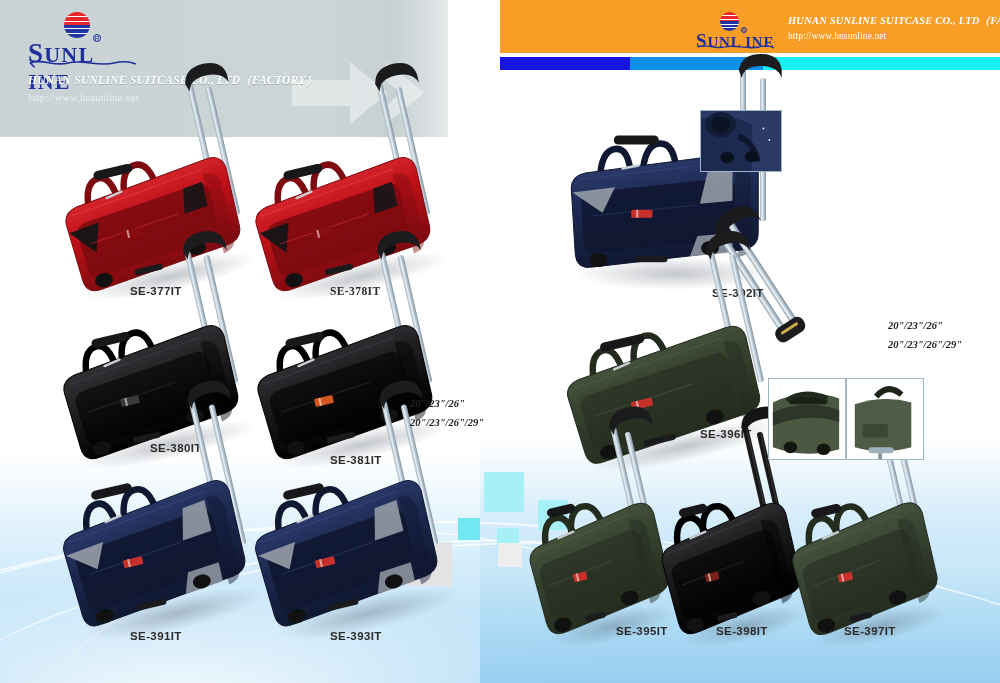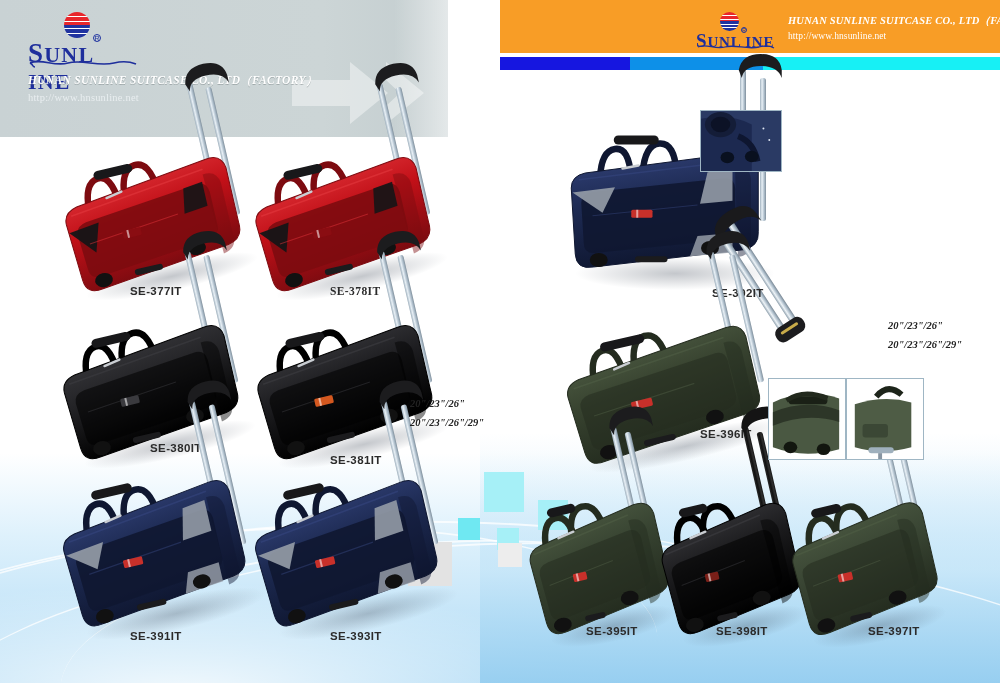--- a/index.html
+++ b/index.html
@@ -910,21 +910,21 @@
 
       <path d="M 112 36.4 q 14 -2 16 12 l 0 58.8 q 1 13 -13 15 z" fill="#242c1f" opacity=".45"></path>
 
       <ellipse cx="24.8" cy="123.2" rx="9" ry="7" fill="#111"></ellipse>
       <ellipse cx="96" cy="112" rx="9" ry="7" fill="#111"></ellipse>
 
       <rect x="48" y="119.7" width="20.8" height="6" rx="3" fill="#1b1b1d"></rect>
     </g>
   </svg>
       </div>
-      <div class="plabel" style="left: 586px; top: 625px;">SE-395IT</div>
+      <div class="plabel" style="left: 616px; top: 625px;">SE-395IT</div>
       <div class="bag" style="left: 660px; top: 492px;">
   <svg width="310" height="260" viewBox="0 0 310 260">
     <defs>
       <linearGradient id="gSE-398IT" x1="0" y1="0" x2="0.25" y2="1">
         <stop offset="0%" stop-color="#3a3a3e"></stop>
         <stop offset="45%" stop-color="#1b1b1d"></stop>
         <stop offset="100%" stop-color="#000"></stop>
       </linearGradient>
       <linearGradient id="poleSE-398IT" x1="0" y1="0" x2="1" y2="0">
         <stop offset="0%" stop-color="#2a2a2a"></stop>
@@ -1052,21 +1052,21 @@
 
       <path d="M 118.99999999999999 36.4 q 14 -2 16 12 l 0 58.8 q 1 13 -13 15 z" fill="#242c1f" opacity=".45"></path>
 
       <ellipse cx="26.35" cy="123.2" rx="9" ry="7" fill="#111"></ellipse>
       <ellipse cx="102" cy="112" rx="9" ry="7" fill="#111"></ellipse>
 
       <rect x="51" y="119.7" width="22.1" height="6" rx="3" fill="#1b1b1d"></rect>
     </g>
   </svg>
       </div>
-      <div class="plabel" style="left: 844px; top: 625px; margin-left: 24px;">SE-397IT</div>
+      <div class="plabel" style="left: 844px; top: 625px;">SE-397IT</div>
     </div>
 
   <div id="inset-layer">
       <div class="inset" style="left: 700px; top: 110px; width: 82px; height: 62px;">
     <svg width="100%" height="100%" viewBox="0 0 82 62" preserveAspectRatio="none">
       <rect width="82" height="62" fill="#2a3a64"></rect>
       <path d="M0 8 q30 -6 52 6 l0 48 l-52 0 z" fill="#1c2950"></path>
       <ellipse cx="20" cy="14" rx="16" ry="13" fill="#141d38"></ellipse>
       <ellipse cx="20" cy="14" rx="10" ry="8" fill="#0c1226"></ellipse>
       <path d="M38 26 q16 6 20 26" stroke="#0e1630" stroke-width="6" fill="none"></path>

